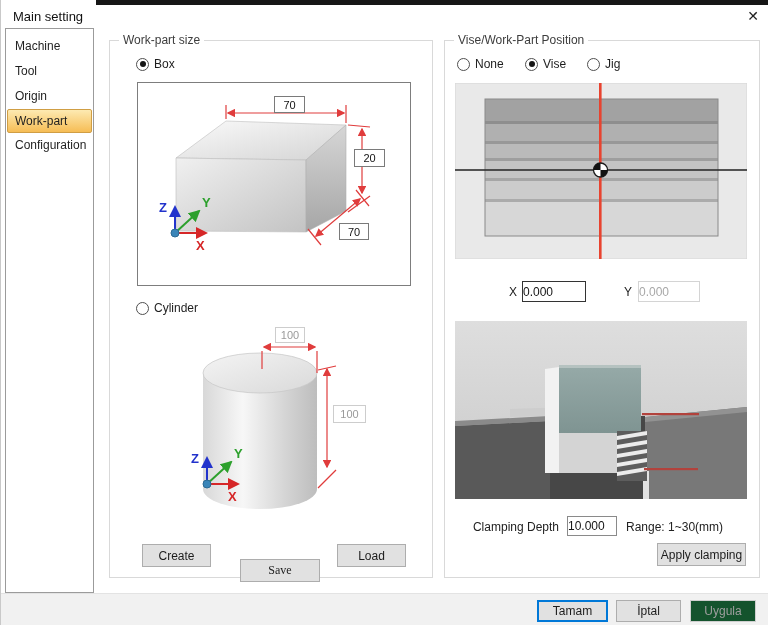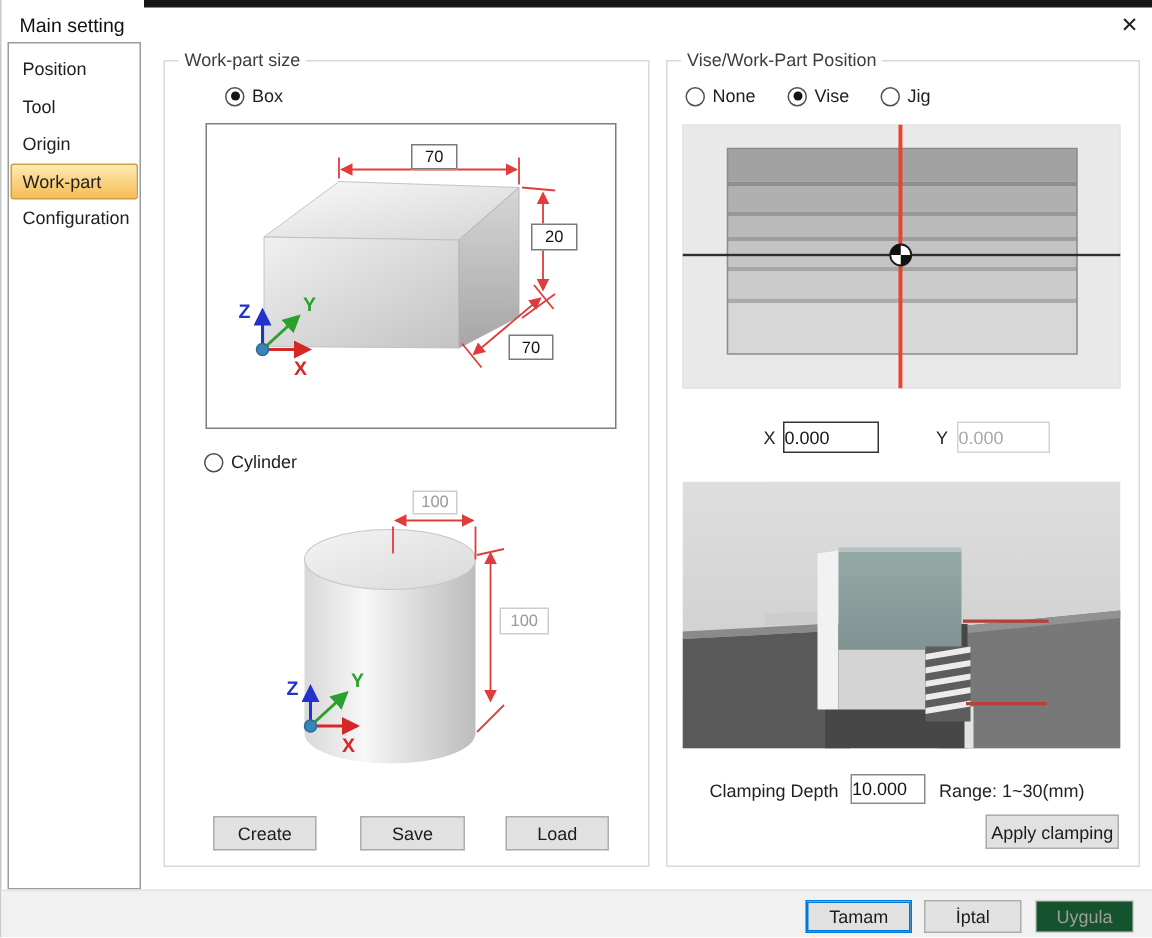--- a/index.html
+++ b/index.html
@@ -55,31 +55,31 @@
 <body>
 
 <div id="dialog">
 
   <div class="top-strip"></div>
 
   <div class="titlebar-text">Main setting</div>
   <div class="close-btn">✕</div>
 
   <div class="sidebar">
-    <div class="side-item">Position</div>
+    <div class="side-item">Machine</div>
     <div class="side-item">Tool</div>
     <div class="side-item">Origin</div>
     <div class="side-item selected">Work-part</div>
     <div class="side-item">Configuration</div>
   </div>
 
   <div class="group" id="grp-workpart">
     <span class="group-label">Work-part size</span>
 
-    <div class="radio-row" style="left:26px; top:16px;margin-left:14px;">
+    <div class="radio-row" style="left:26px; top:16px;">
       <span class="radio-dot checked"></span>
       <span>Box</span>
     </div>
 
     <div class="pic-frame" style="left:27px; top:41px; width:274px; height:204px;">
       <svg width="272" height="202" viewBox="0 0 272 202">
         <defs>
           <linearGradient id="gTop" x1="0" y1="0" x2="1" y2="1">
             <stop offset="0" stop-color="#fafafa"></stop>
               <stop offset="1" stop-color="#d4d4d4"></stop>
@@ -185,21 +185,21 @@
           <text x="82" y="135" font-size="13" font-weight="bold" fill="#2ca02c">Y</text>
           <text x="76" y="178" font-size="13" font-weight="bold" fill="#d62728">X</text>
           <circle cx="55" cy="161" r="4" fill="#3a85b8" stroke="#2c6a94"></circle>
         </g>
       </svg>
       <input class="dim-input off" style="left: 123px; top: 4px; width: 30px; height: 16px;" disabled="" value="100">
       <input class="dim-input off" style="left: 181px; top: 82px; width: 33px; height: 18px;" disabled="" value="100">
     </div>
 
     <button class="btn" style="left:32px; top:503px; width:69px; height:23px;">Create</button>
-    <button class="btn" style="left:130px; top:503px; width:70px; height:23px;">Save</button>
+    <button class="btn" style="left:130px; top:518px; width:80px; height:23px;font-family:Liberation Serif, serif;">Save</button>
     <button class="btn" style="left:227px; top:503px; width:69px; height:23px;">Load</button>
   </div>
 
   <div class="group" id="grp-vise">
     <span class="group-label">Vise/Work-Part Position</span>
 
     <div class="radio-row" style="left:12px; top:16px;">
       <span class="radio-dot"></span>
       <span>None</span>
     </div>

